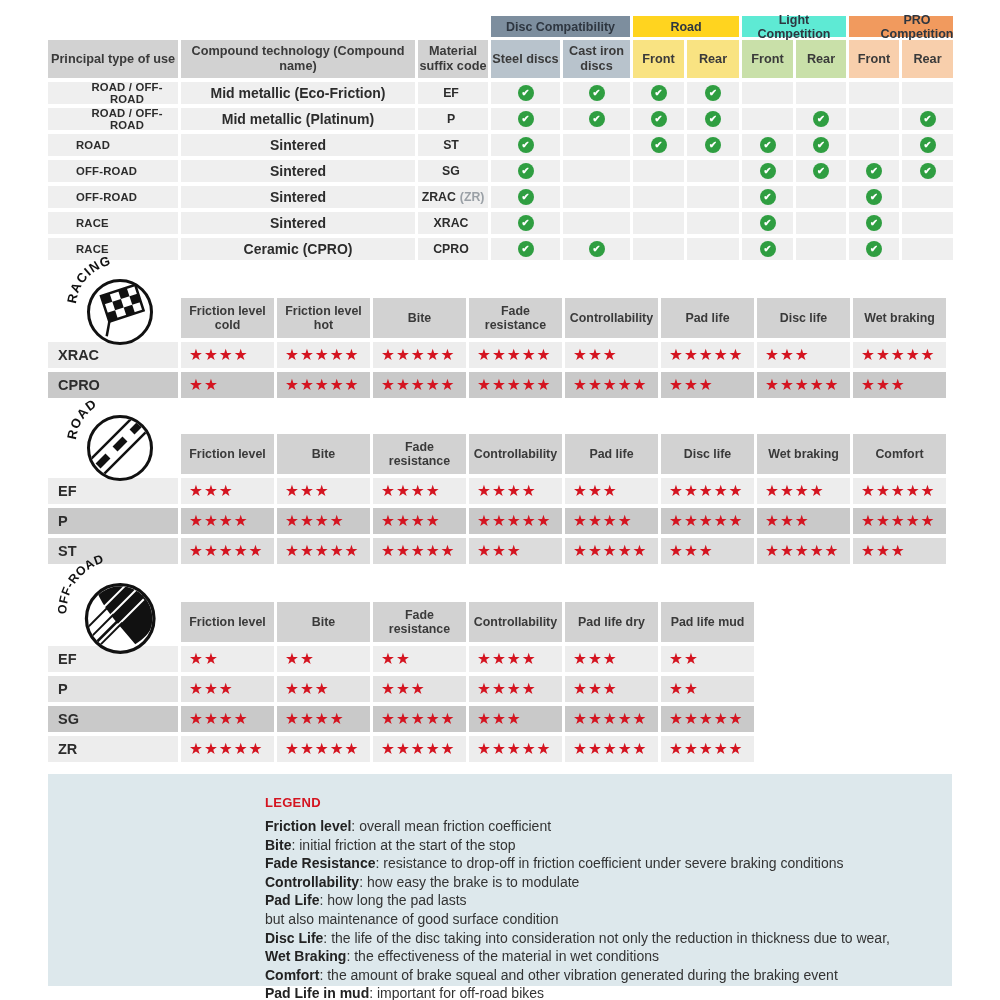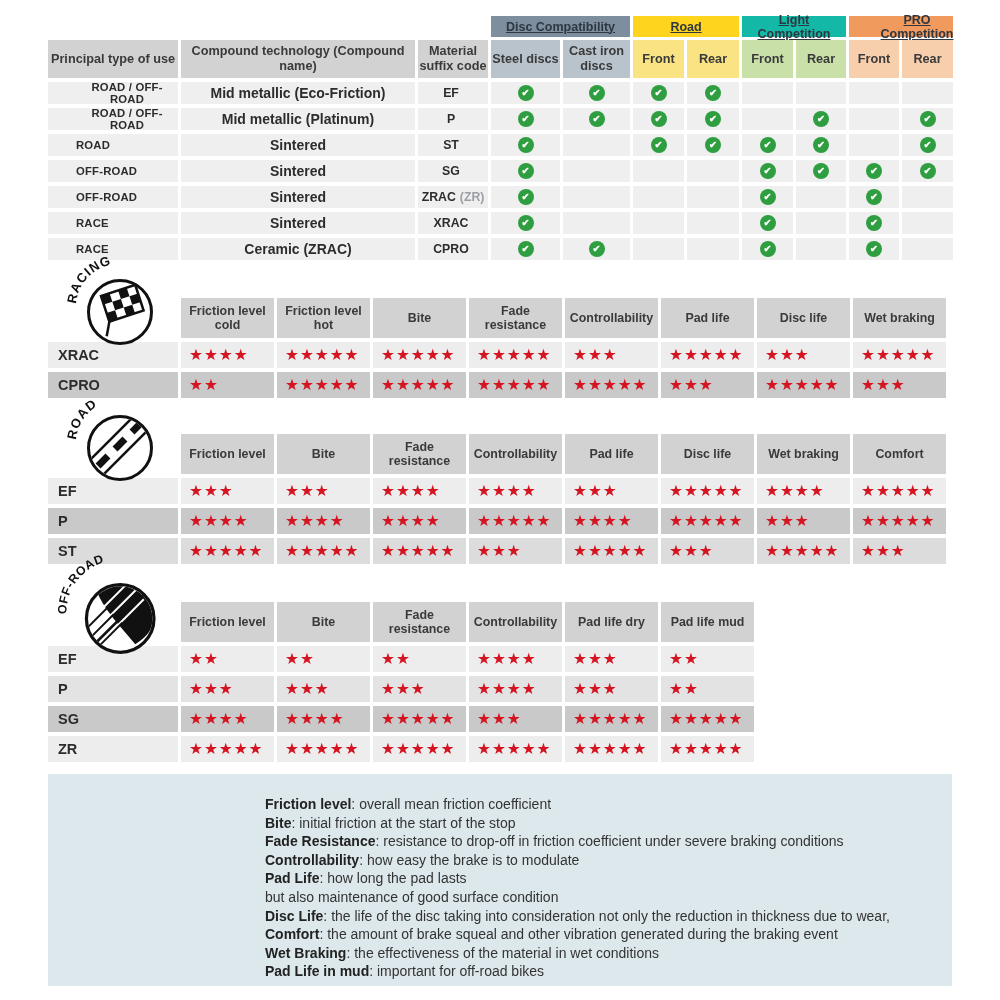--- a/index.html
+++ b/index.html
@@ -10,24 +10,24 @@
   .trow{display:grid;gap:3px;margin-bottom:4px;}
   .g11{grid-template-columns:130px 234px 70px 69px 67px 51px 52px 51px 50px 50px 51px;}
   .g9{grid-template-columns:130px repeat(8,93px);}
   .g7{grid-template-columns:130px repeat(6,93px);}
   .c{display:flex;align-items:center;justify-content:center;text-align:center;}
 
   
   .ghead{margin-bottom:3px;}
   .ghead .c{height:21px;font-size:12.5px;font-weight:700;color:#2e3640;}
   .gspace{grid-column:1/4;background:transparent;}
-  .grp{grid-column:span 2;text-decoration:underline;}
+  .grp{grid-column:span 2;}
   .slate{background:#7d8e9e;}
   .yellow{background:#ffd41f;}
-  .green{background:#14b8a6;}
+  .green{background:#5eead4;}
   .orange{background:#f19a5e;padding-left:32px;}
   .thead .c{height:38px;font-size:12.7px;font-weight:700;color:#3a3a3a;line-height:1.15;}
   .grey{background:#d2d2d2;}
   .slateL{background:#b8c3cc;}
   .yellowL{background:#f9e382;}
   .greenL{background:#c9e0a9;}
   .orangeL{background:#f8cfac;}
   .t1row .c{height:22px;background:#efefef;font-weight:700;color:#2c2c2c;}
   .t1row .use{justify-content:flex-start;padding-left:28px;font-size:11.3px;letter-spacing:.2px;}
   .t1row .tech{font-size:14px;}
@@ -240,21 +240,21 @@
         </span>
       <span class="c ck"></span>
       <span class="c ck on">
           <span class="chk">✔</span>
         </span>
       <span class="c ck"></span>
     </div>
 
     <div class="trow g11 t1row">
       <span class="c use">RACE</span>
-      <span class="c tech">Ceramic (ZRAC)</span>
+      <span class="c tech">Ceramic (CPRO)</span>
       <span class="c code">
           <span>CPRO</span>
           <i class="suf"></i>
         </span>
       <span class="c ck on">
           <span class="chk">✔</span>
         </span>
       <span class="c ck on">
           <span class="chk">✔</span>
         </span>
@@ -468,25 +468,26 @@
       <span class="c stars">★★★★★</span>
       <span class="c stars">★★★★★</span>
       <span class="c stars">★★★★★</span>
       <span class="c stars">★★★★★</span>
       <span class="c stars">★★★★★</span>
       <span class="c stars">★★★★★</span>
     </div>
   </div>
 
   <div class="legend">
+    <div class="lg-title">LEGEND</div>
     <div class="lg-line"><b>Friction level</b><span>: overall mean friction coefficient</span></div>
     <div class="lg-line"><b>Bite</b><span>: initial friction at the start of the stop</span></div>
     <div class="lg-line"><b>Fade Resistance</b><span>: resistance to drop-off in friction coefficient under severe braking conditions</span></div>
     <div class="lg-line"><b>Controllability</b><span>: how easy the brake is to modulate</span></div>
     <div class="lg-line"><b>Pad Life</b><span>: how long the pad lasts</span></div>
     <div class="lg-line"><b></b><span>but also maintenance of good surface condition</span></div>
     <div class="lg-line"><b>Disc Life</b><span>: the life of the disc taking into consideration not only the reduction in thickness due to wear,</span></div>
+    <div class="lg-line"><b>Wet Braking</b><span>: the effectiveness of the material in wet conditions</span></div>
     <div class="lg-line"><b>Comfort</b><span>: the amount of brake squeal and other vibration generated during the braking event</span></div>
-    <div class="lg-line"><b>Wet Braking</b><span>: the effectiveness of the material in wet conditions</span></div>
     <div class="lg-line"><b>Pad Life in mud</b><span>: important for off-road bikes</span></div>
   </div>
 
 </div>
 
 </body></html>

